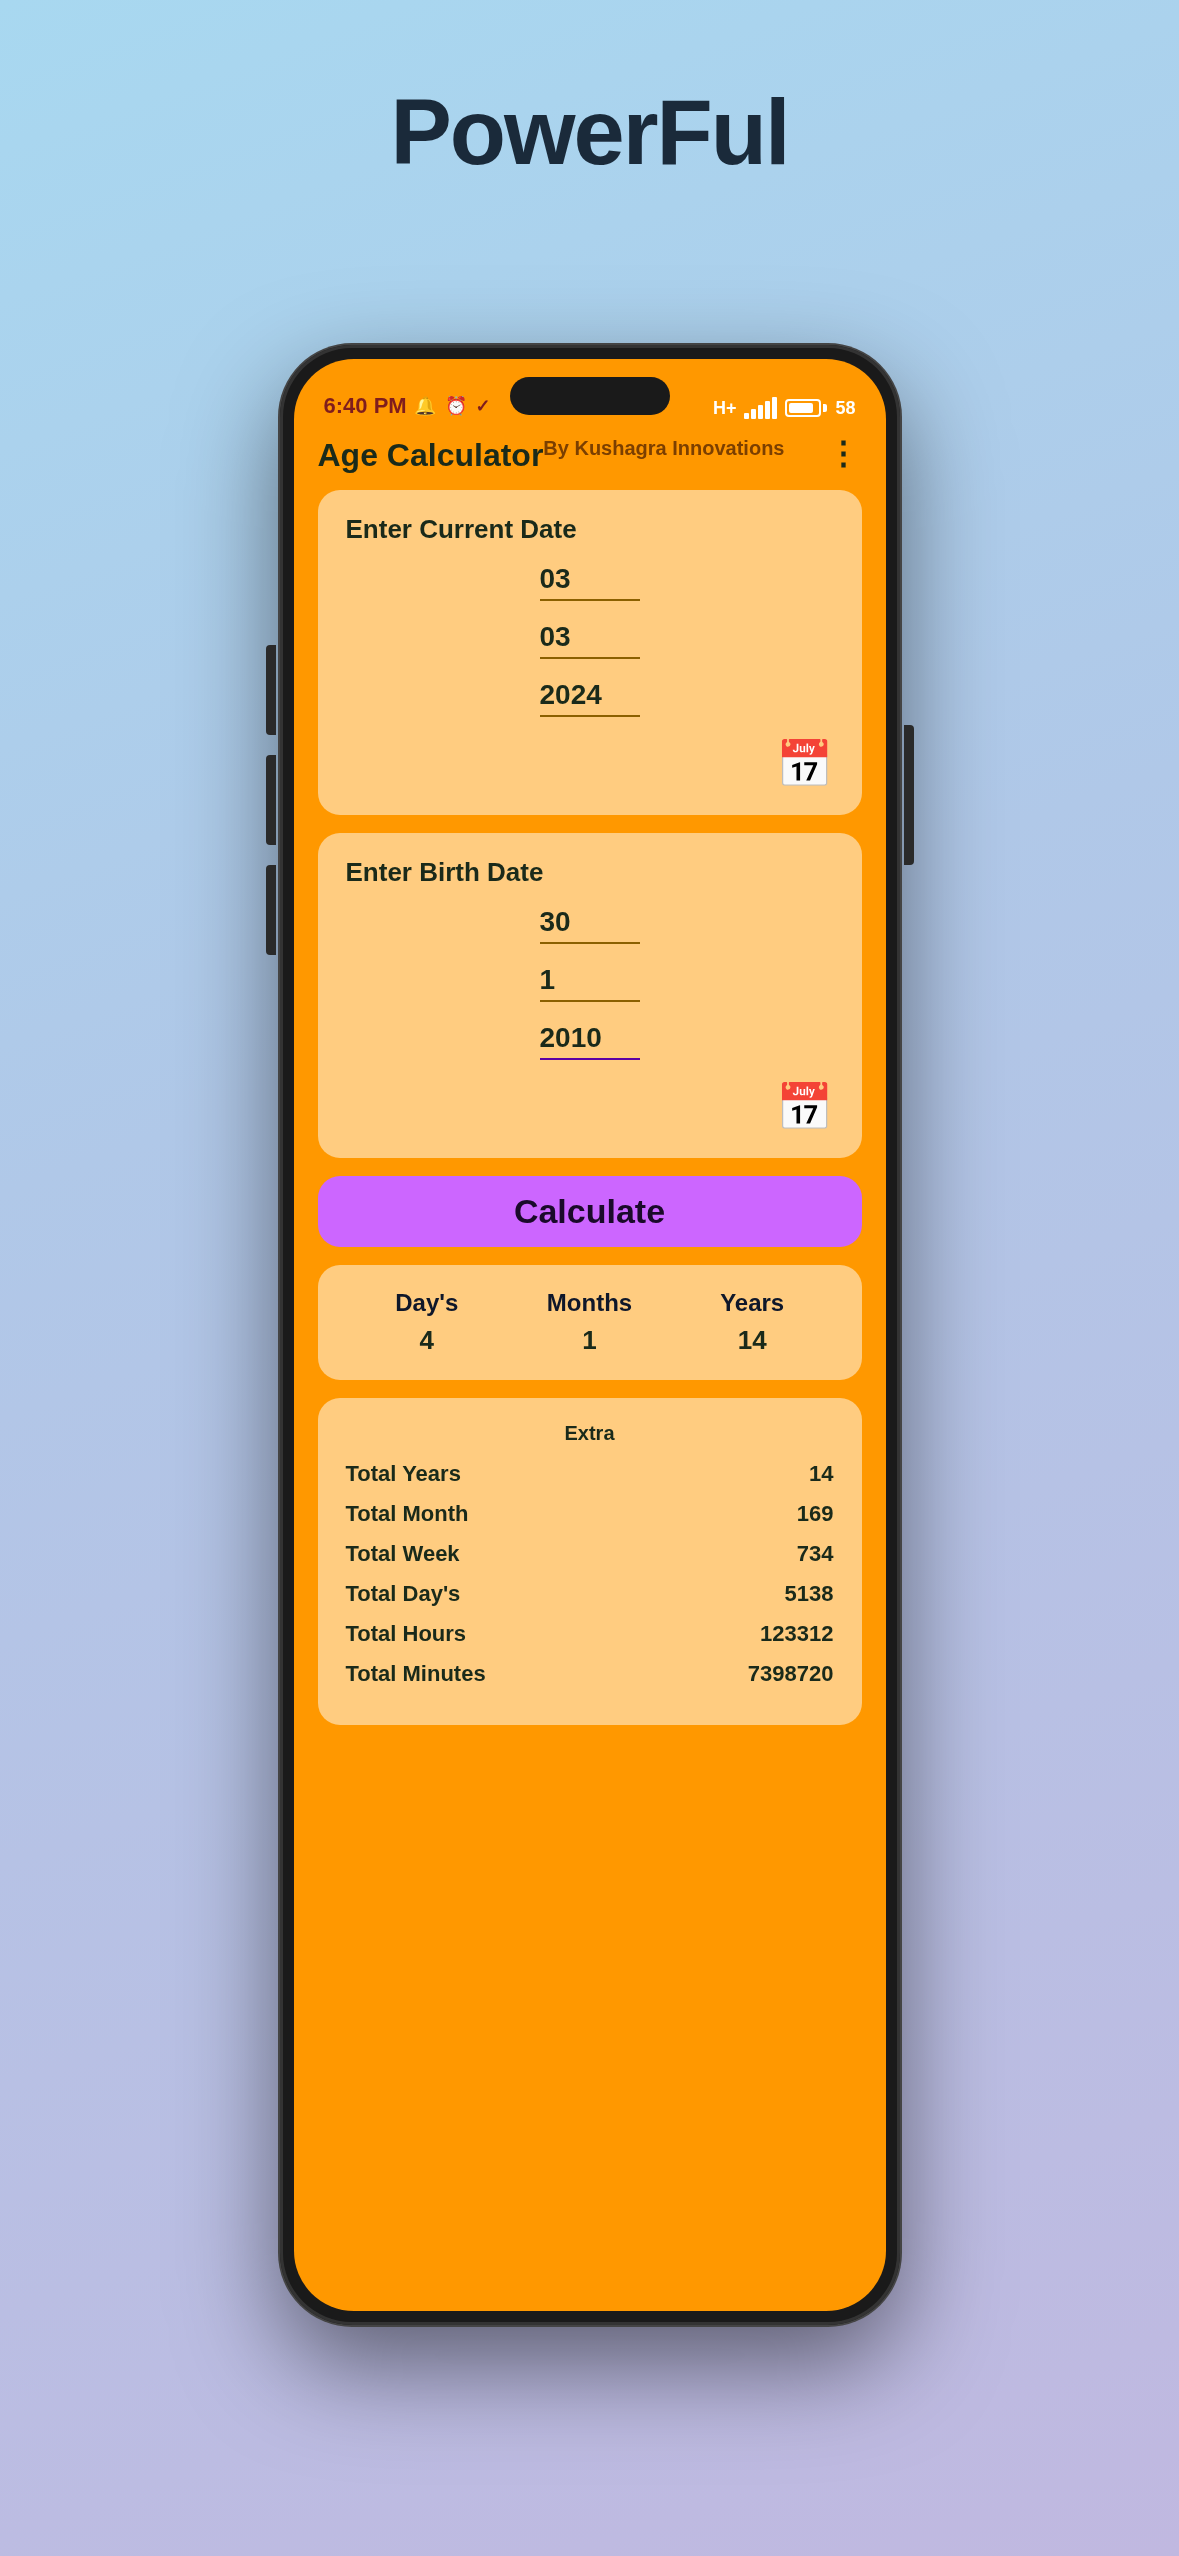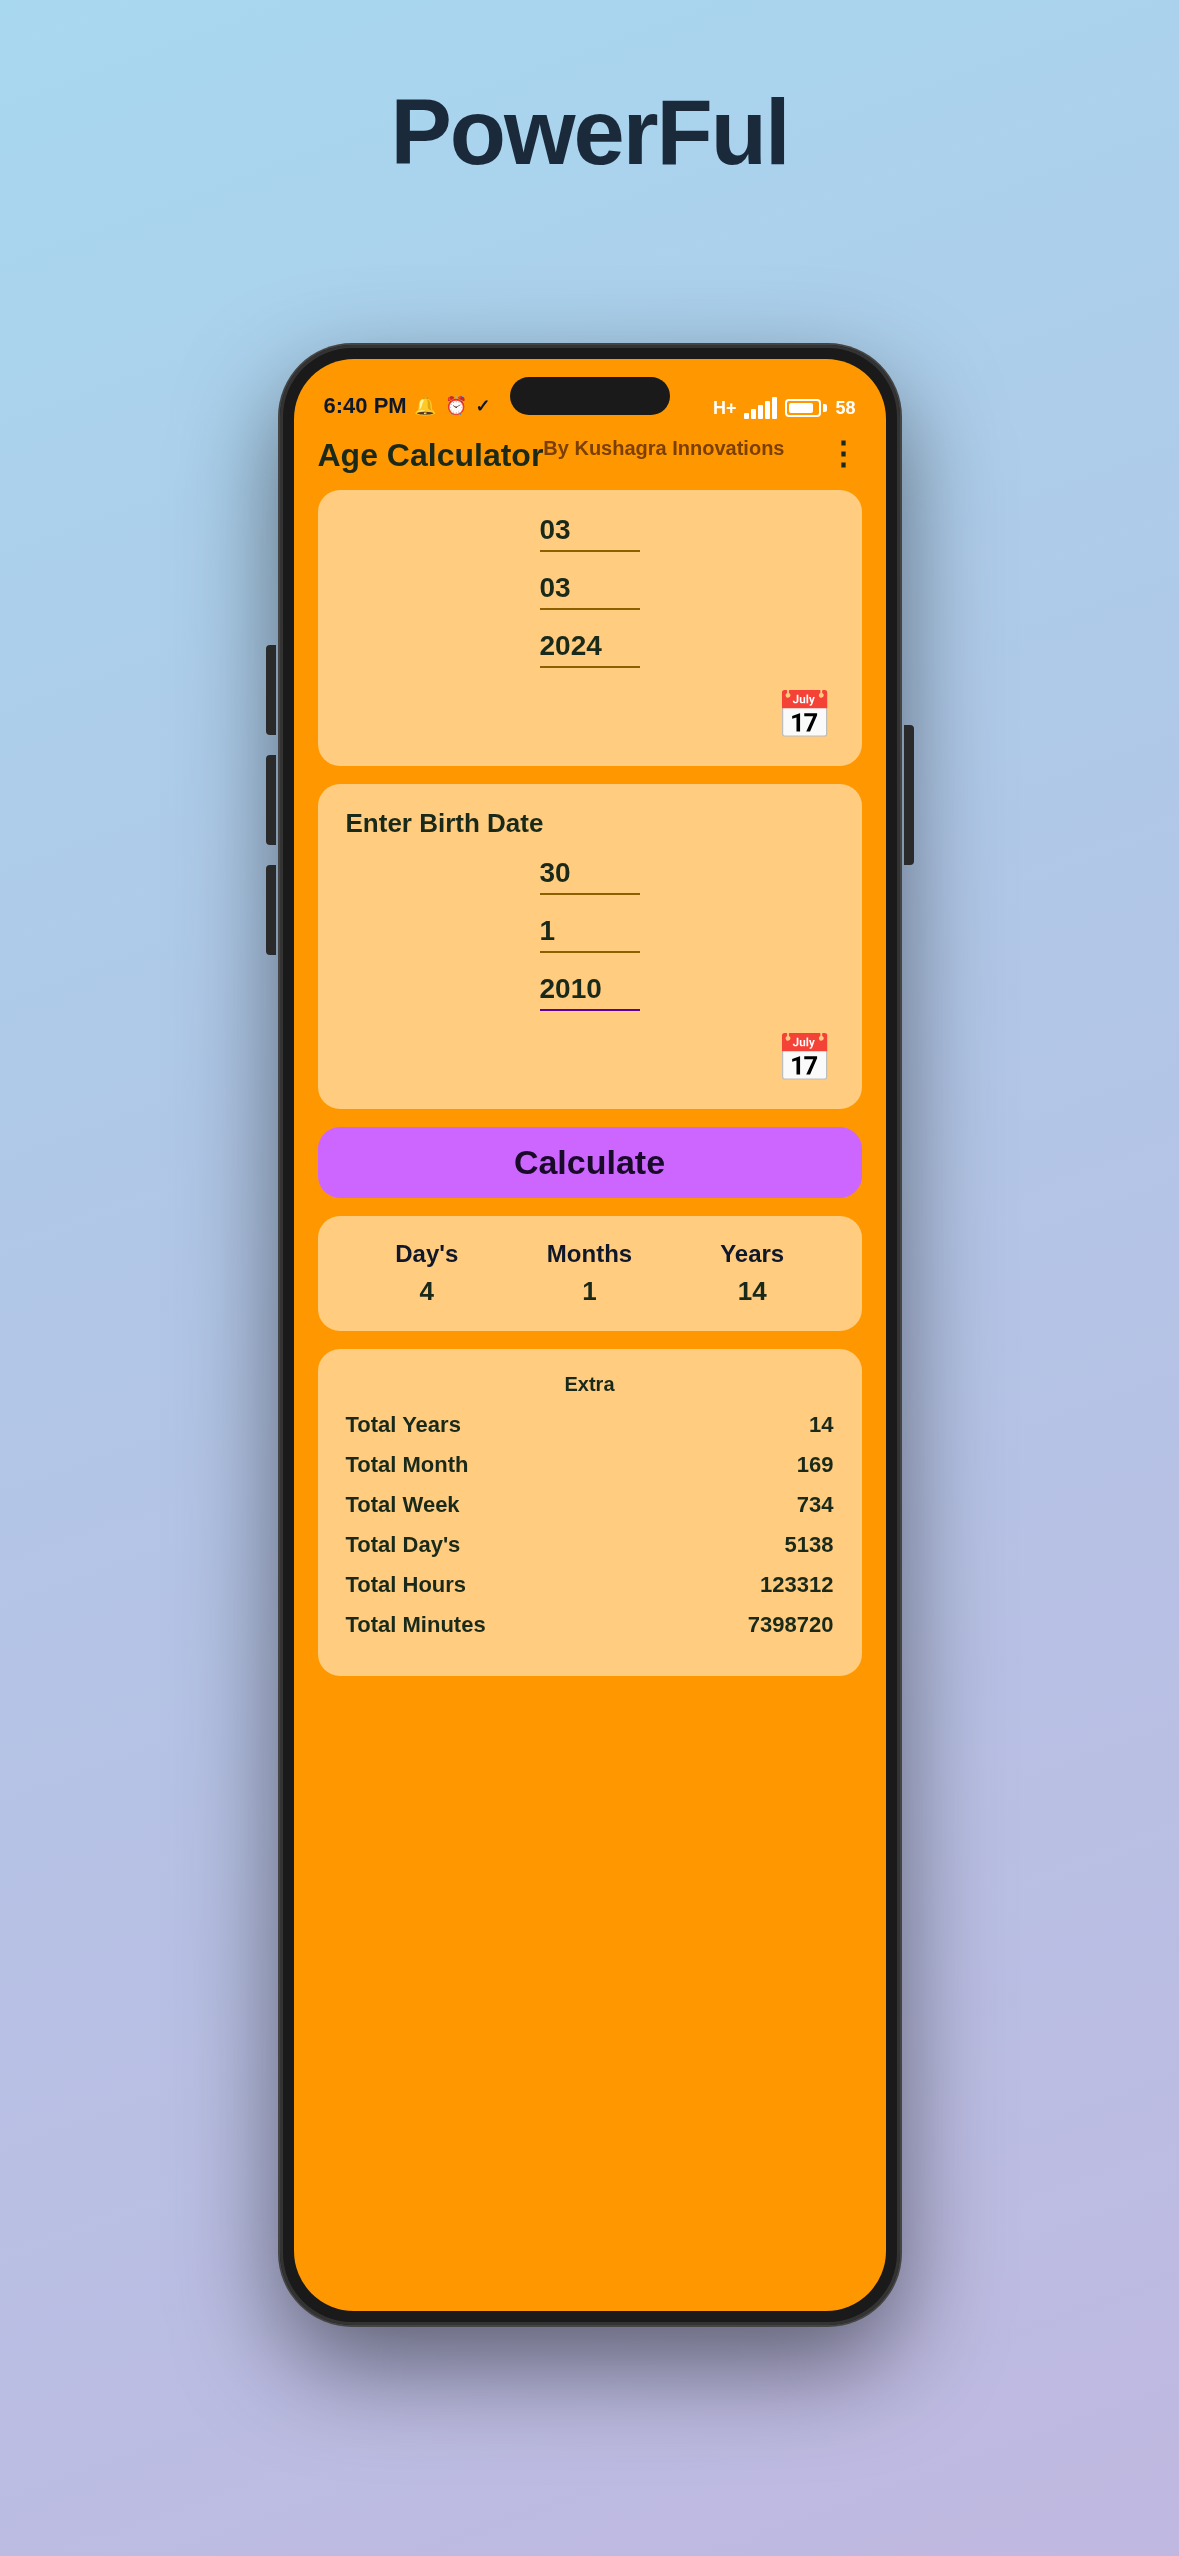--- a/index.html
+++ b/index.html
@@ -100,21 +100,21 @@
       display: flex;
       align-items: flex-end;
       justify-content: space-between;
       padding: 0 30px 10px 30px;
       flex-shrink: 0;
     }
 
     .status-time {
       font-size: 22px;
       font-weight: 600;
-      color: #0f172a;
+      color: #7f1d1d;
       display: flex;
       align-items: center;
       gap: 8px;
     }
 
     .status-icons {
       display: flex;
       align-items: center;
       gap: 8px;
     }
@@ -401,20 +401,21 @@
 
       <div class="app-header">
         <div class="app-title-block">
           <span class="app-title">Age Calculator</span>
           <span class="app-subtitle">By Kushagra Innovations</span>
         </div>
         <span class="menu-dots">⋮</span>
       </div>
 
       <div class="card">
+        <div class="card-title">Enter Current Date</div>
         <div class="date-row">
           <div class="date-field">
             <span class="date-value">03</span>
           </div>
           <div class="date-field">
             <span class="date-value">03</span>
           </div>
           <div class="date-field">
             <span class="date-value">2024</span>
           </div>

